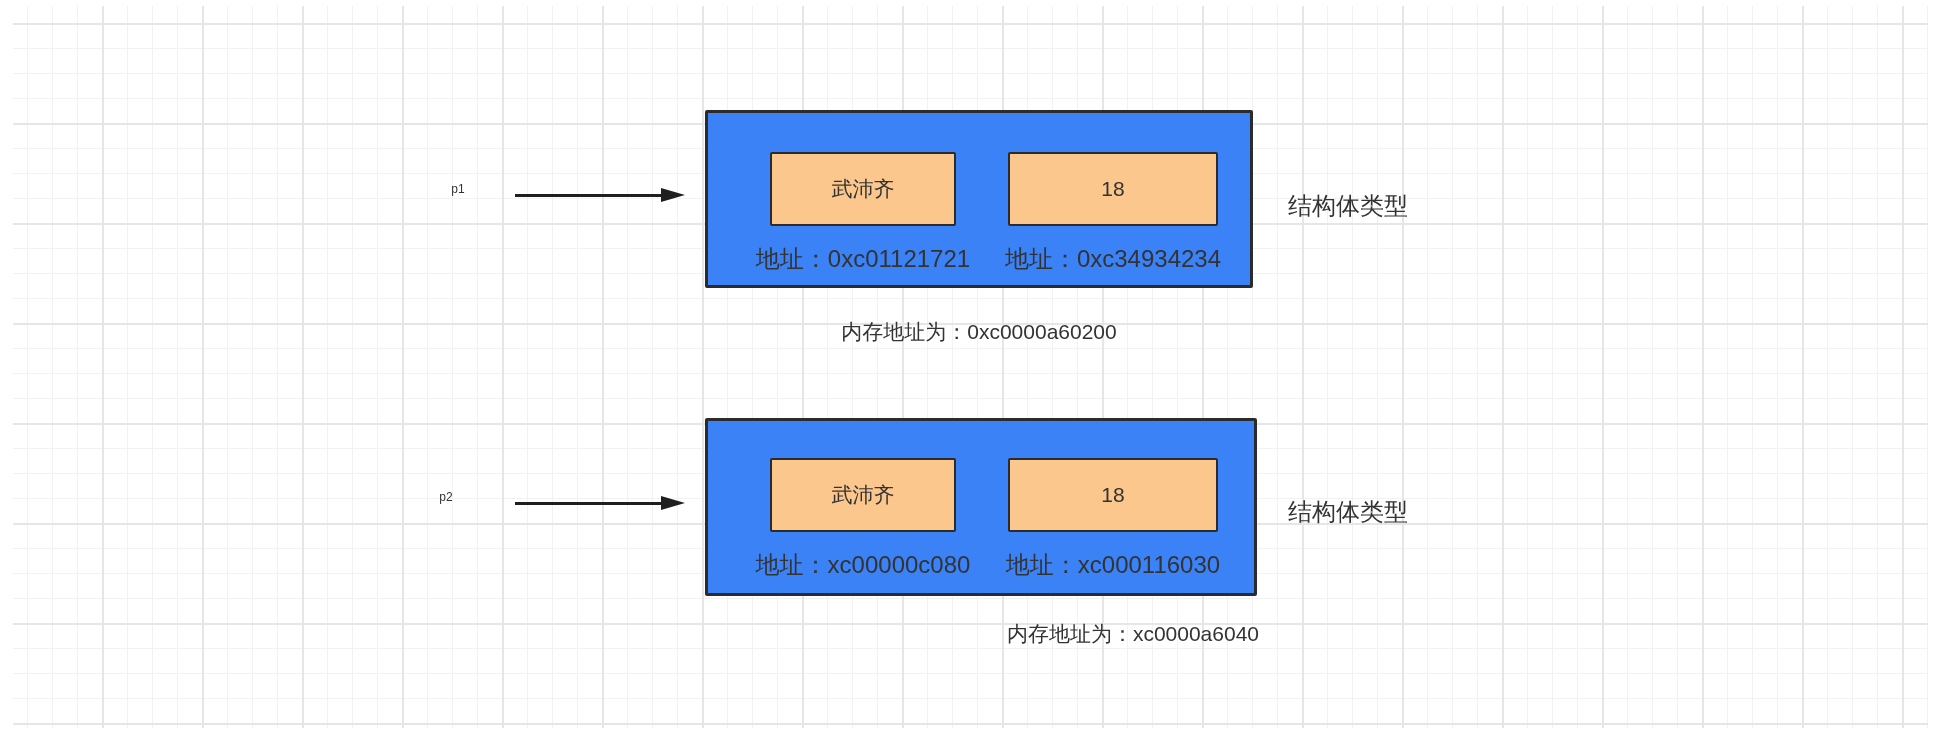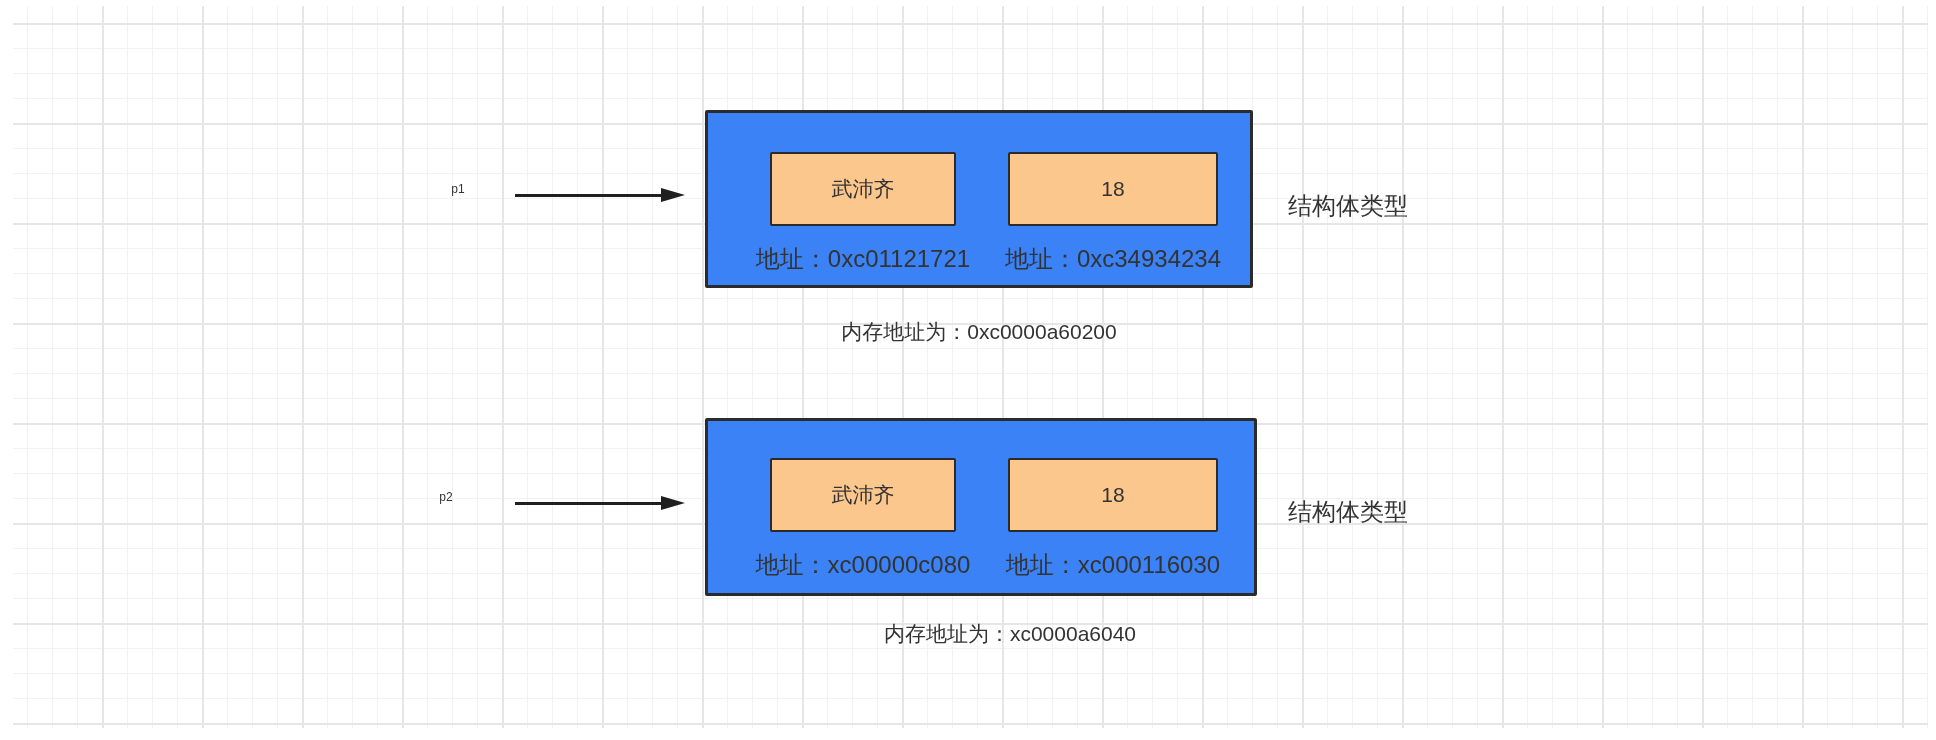--- a/index.html
+++ b/index.html
@@ -135,14 +135,14 @@
       <div class="field-address">地址：xc00000c080</div>
     </div>
     <div class="cell" style="left:285px;top:37px;">
       <div class="field-box w2">18</div>
       <div class="field-address">地址：xc000116030</div>
     </div>
   </div>
 
   <div class="abs type-label" style="left:1288px;top:496px;">结构体类型</div>
 
-  <div class="abs memory-label" style="left:736px;top:620px;">内存地址为：xc0000a6040</div>
+  <div class="abs memory-label" style="left:711px;top:620px;text-align:right;">内存地址为：xc0000a6040</div>
 </div>
 
 </body></html>

